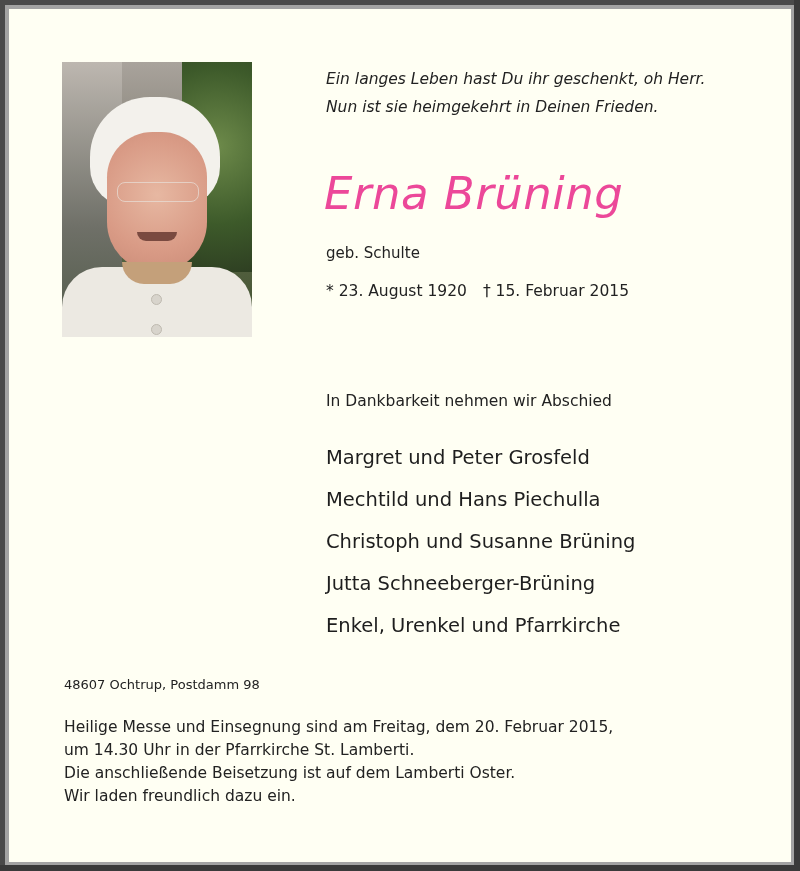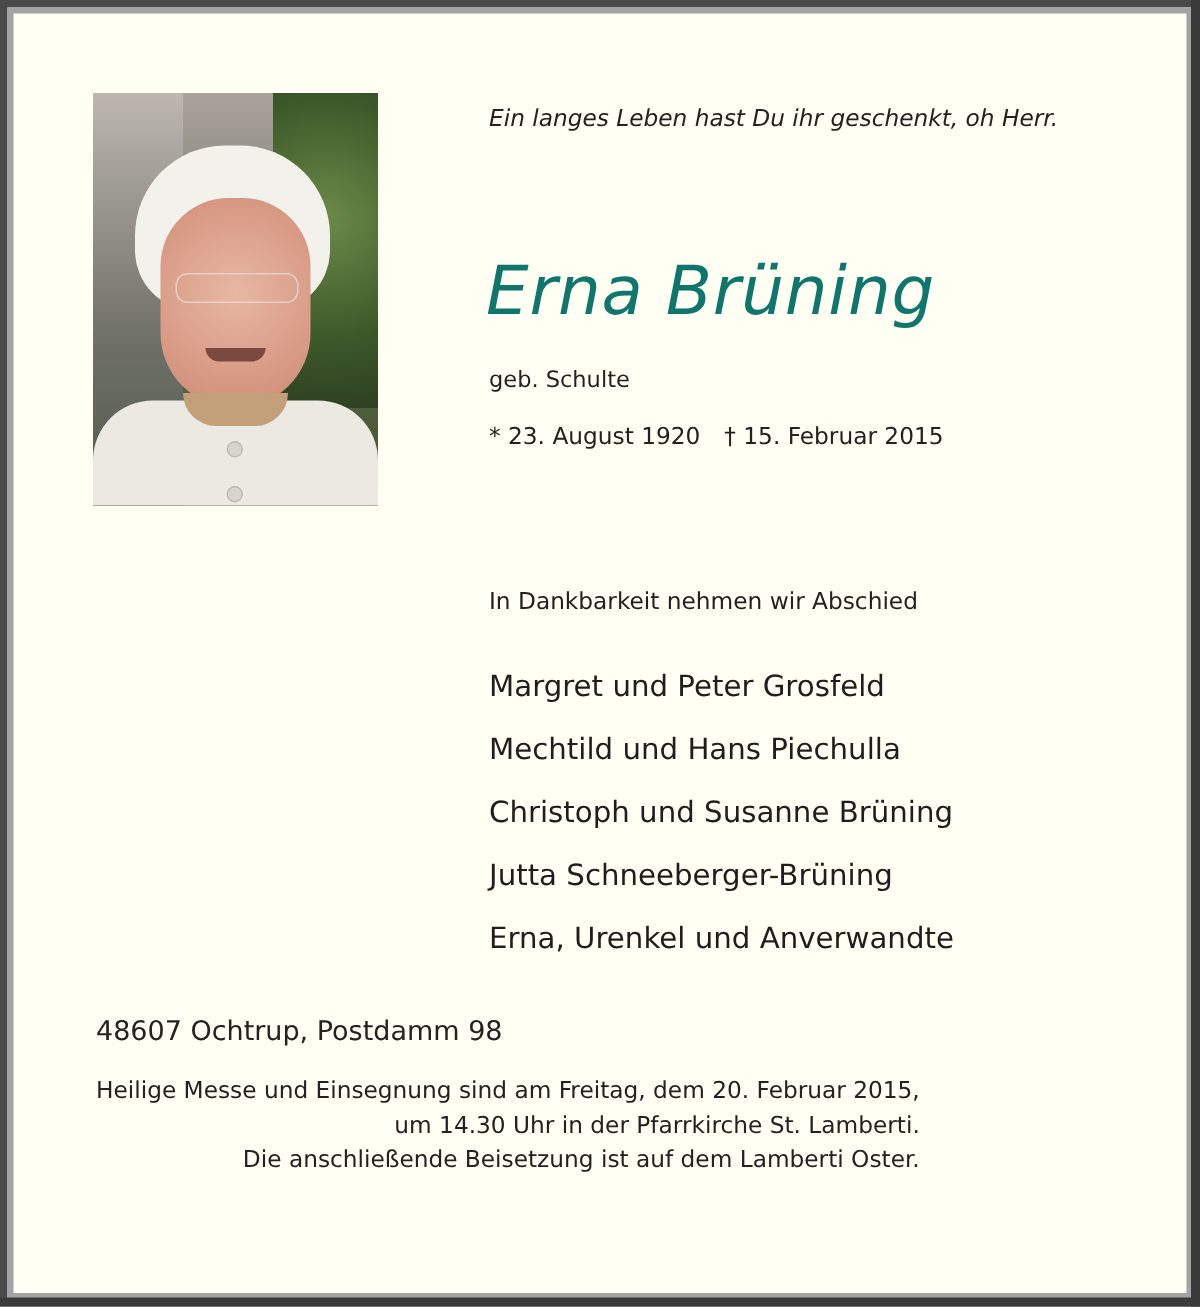--- a/index.html
+++ b/index.html
@@ -21,32 +21,32 @@
   .photo .hair { position:absolute; left:28px; top:35px; width:130px; height:110px; border-radius:60px 60px 40px 40px; background:#f3f1ec; }
   .photo .face { position:absolute; left:45px; top:70px; width:100px; height:140px; border-radius:50px 50px 55px 55px; background:radial-gradient(circle at 50% 45%, #e7b8a2 0%, #d99b86 60%, #c98a76 100%); }
   .photo .glasses { position:absolute; left:55px; top:120px; width:80px; height:18px; border:1px solid #e8e0d8; border-radius:8px; opacity:.7; }
   .photo .mouth { position:absolute; left:75px; top:170px; width:40px; height:9px; border-radius:0 0 20px 20px; background:#7a4a40; }
   .photo .cardigan { position:absolute; left:0; top:205px; width:190px; height:70px; background:#ece9e2; border-radius:40px 40px 0 0; }
   .photo .collar { position:absolute; left:60px; top:200px; width:70px; height:22px; background:#c4a07a; border-radius:0 0 35px 35px; }
   .photo .btn1, .photo .btn2 { position:absolute; left:89px; width:9px; height:9px; border-radius:50%; background:#d8d4cc; border:1px solid #bfbab0; }
   .photo .btn1 { top:232px; } .photo .btn2 { top:262px; }
 
   .verse { position:absolute; left:317px; top:56px; font-size:15.5px; font-style:italic; line-height:28px; color:#222; }
-  .name { position:absolute; left:315px; top:158px; font-size:45px; font-style:italic; font-weight:normal; letter-spacing:0.5px; color:#0f766e; }
+  .name { position:absolute; left:315px; top:158px; font-size:45px; font-style:italic; font-weight:normal; letter-spacing:0.5px; color:#ec4899; }
   .maiden { position:absolute; left:317px; top:235px; font-size:15px; color:#222; }
   .dates { position:absolute; left:317px; top:273px; font-size:15.5px; color:#222;text-align:center; }
   .dates .sep { display:inline-block; width:16px; }
 
   .thanks { position:absolute; left:317px; top:383px; font-size:15.5px; color:#222; }
   .mourners { position:absolute; left:317px; top:428px; margin:0; padding:0; list-style:none; }
   .mourners li { font-size:19.5px; line-height:42px; height:42px; color:#1e1e1e; }
 
-  .address { position:absolute; left:55px; top:668px; font-size:18px; color:#222; }
+  .address { position:absolute; left:55px; top:668px; font-size:13px; color:#222; }
   .service { position:absolute; left:55px; top:707px; font-size:15.5px; line-height:23px; color:#222; }
-  .service div { white-space:nowrap;text-align:right; }
+  .service div { white-space:nowrap; }
 </style>
 </head>
 <body>
 
 <div class="card">
 
   <div class="photo">
     <div class="bg-left"></div>
     <div class="bg-right"></div>
     <div class="hair"></div>
@@ -54,40 +54,42 @@
     <div class="glasses"></div>
     <div class="mouth"></div>
     <div class="cardigan"></div>
     <div class="collar"></div>
     <div class="btn1"></div>
     <div class="btn2"></div>
   </div>
 
   <div class="verse">
     <div>Ein langes Leben hast Du ihr geschenkt, oh Herr.</div>
+    <div>Nun ist sie heimgekehrt in Deinen Frieden.</div>
   </div>
 
   <div class="name">Erna Brüning</div>
   <div class="maiden">geb. Schulte</div>
   <div class="dates">
     <span>* 23. August 1920</span><span class="sep"></span><span>† 15. Februar 2015</span>
   </div>
 
   <div class="thanks">In Dankbarkeit nehmen wir Abschied</div>
 
   <ul class="mourners">
     <li>Margret und Peter Grosfeld</li>
     <li>Mechtild und Hans Piechulla</li>
     <li>Christoph und Susanne Brüning</li>
     <li>Jutta Schneeberger-Brüning</li>
-    <li>Erna, Urenkel und Anverwandte</li>
+    <li>Enkel, Urenkel und Pfarrkirche</li>
   </ul>
 
   <div class="address">48607 Ochtrup, Postdamm 98</div>
 
   <div class="service">
     <div>Heilige Messe und Einsegnung sind am Freitag, dem 20. Februar 2015,</div>
     <div>um 14.30 Uhr in der Pfarrkirche St. Lamberti.</div>
     <div>Die anschließende Beisetzung ist auf dem Lamberti Oster.</div>
+    <div>Wir laden freundlich dazu ein.</div>
   </div>
 </div>
 <div class="shadow-r"></div>
 <div class="shadow-b"></div>
 
 </body></html>

